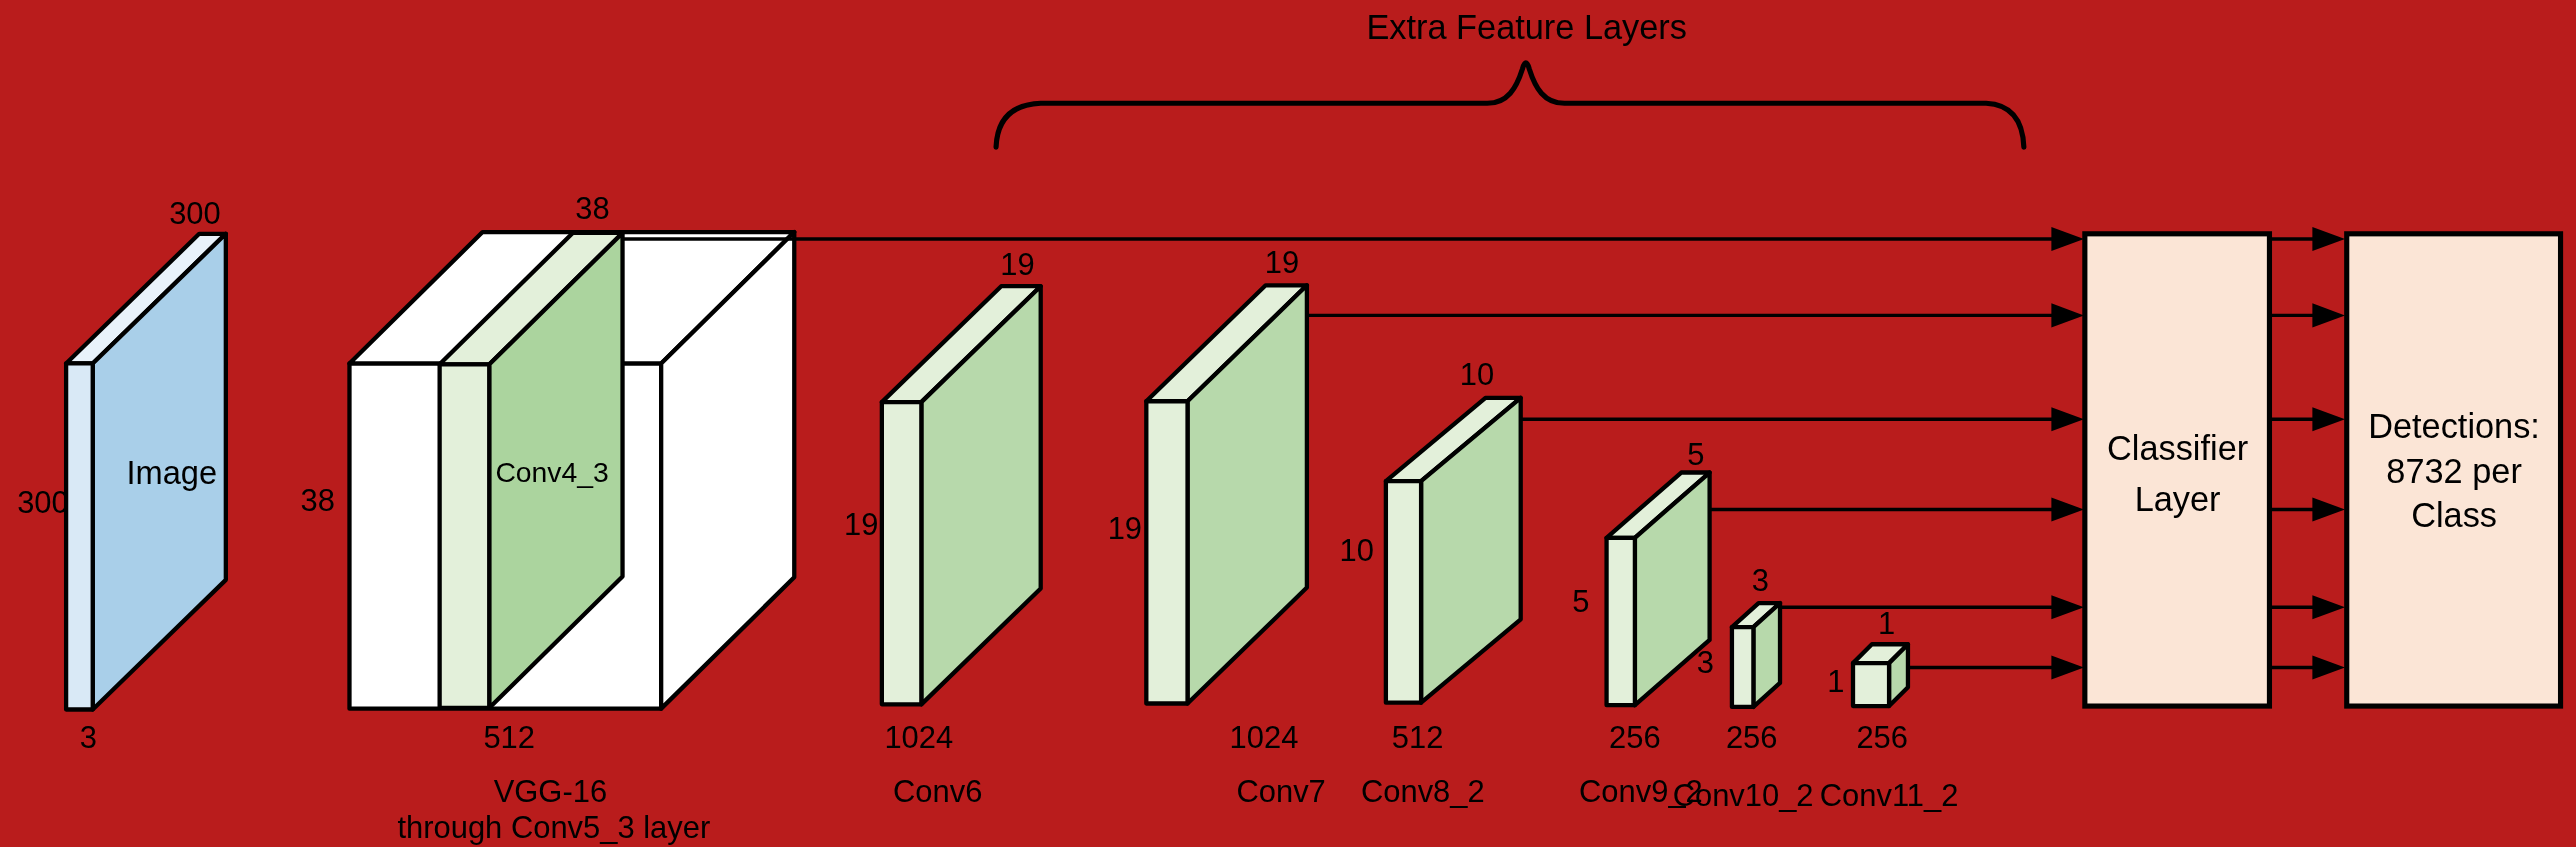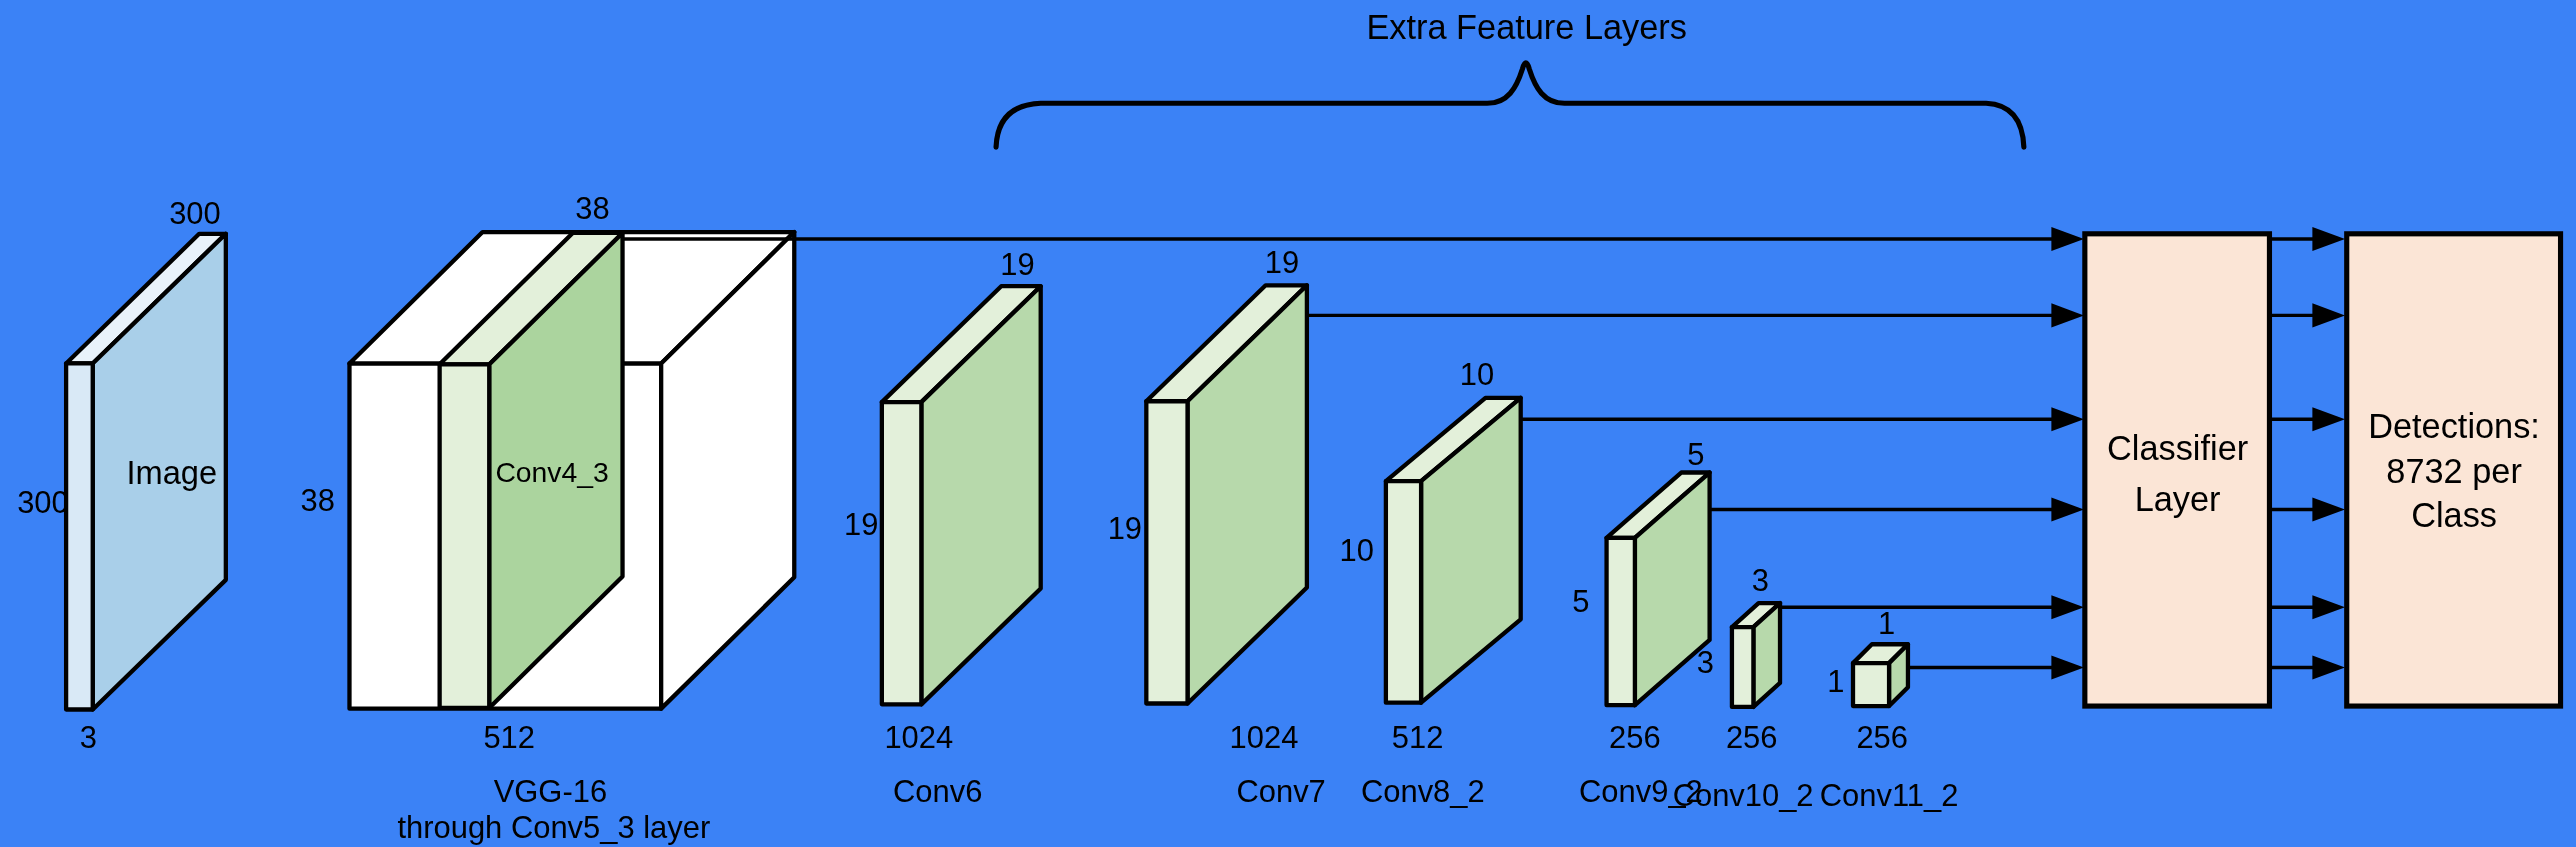--- a/index.html
+++ b/index.html
@@ -1,16 +1,16 @@
 <!DOCTYPE html>
 <html style="font-size:13.7px"><head>
 <meta charset="utf-8">
 <style>
   html,body{margin:0;padding:0;background:#ffffff;}
-  .stage{width:2576px;height:848px;position:relative;background:#3b82f6;overflow:hidden;}
+  .stage{width:2576px;height:848px;position:relative;background:#b91c1c;overflow:hidden;}
   svg{display:block;}
   text{font-family:"Liberation Sans", sans-serif;fill:#000000;}
   .num{font-size:36px;}
   .cap{font-size:36px;}
   .big{font-size:40px;}
   .inner{font-size:33px;}
   .boxlabel{font-size:40px;}
 </style>
 </head>
 <body>

